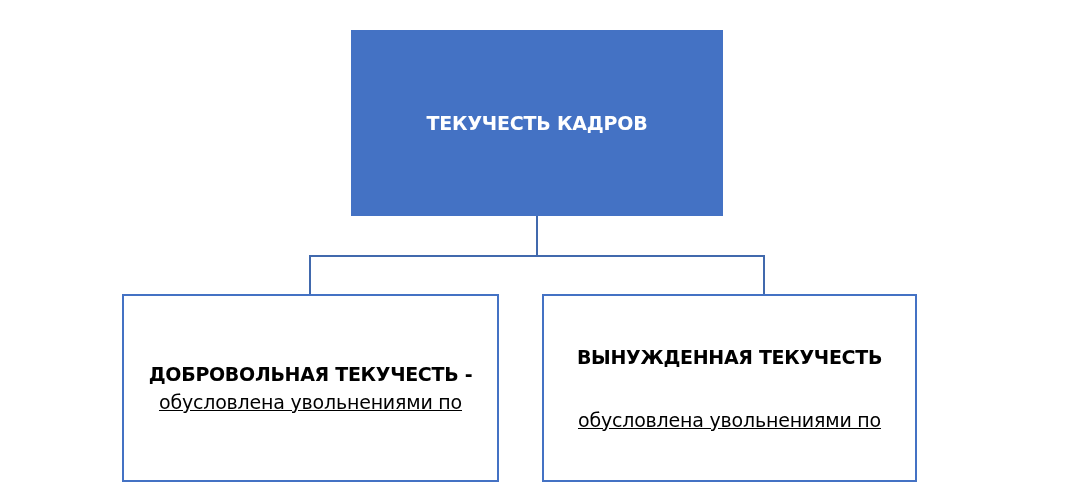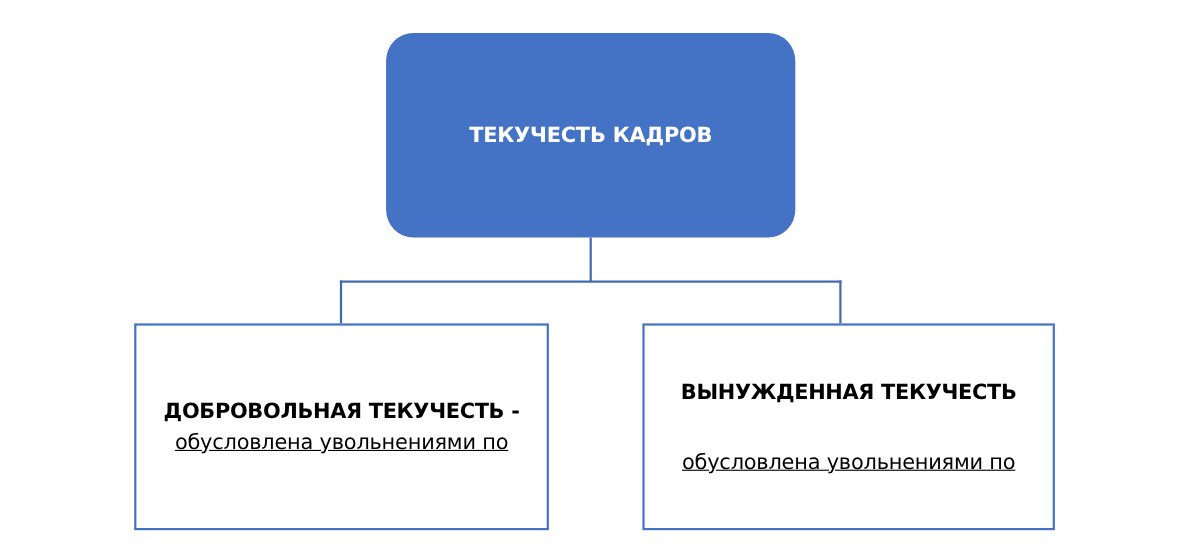--- a/index.html
+++ b/index.html
@@ -24,21 +24,20 @@
       color: #ffffff;
       display: flex;
       flex-direction: column;
       align-items: center;
       justify-content: center;
       text-align: center;
       font-weight: bold;
       font-size: 19px;
       line-height: 30px;
       letter-spacing: -0.2px;
-      border-radius: 25px;
     }
     .connector {
       position: absolute;
       background: #4169ad;
     }
     .child-box {
       position: absolute;
       top: 294px;
       height: 184px;
       border: 2px solid #4472c4;
@@ -46,21 +45,21 @@
       display: flex;
       flex-direction: column;
       align-items: center;
       justify-content: center;
       text-align: center;
       color: #000000;
       font-size: 19px;
       line-height: 28px;
     }
     .child-left { left: 122px; width: 373px; }
-    .child-right { left: 584px; width: 371px; gap: 35px; }
+    .child-right { left: 542px; width: 371px; gap: 35px; }
     .child-title {
       font-weight: bold;
       font-size: 19px;
       letter-spacing: -0.3px;
     }
     .child-desc {
       font-weight: normal;
       letter-spacing: -0.2px;
       text-decoration: underline;
     }

